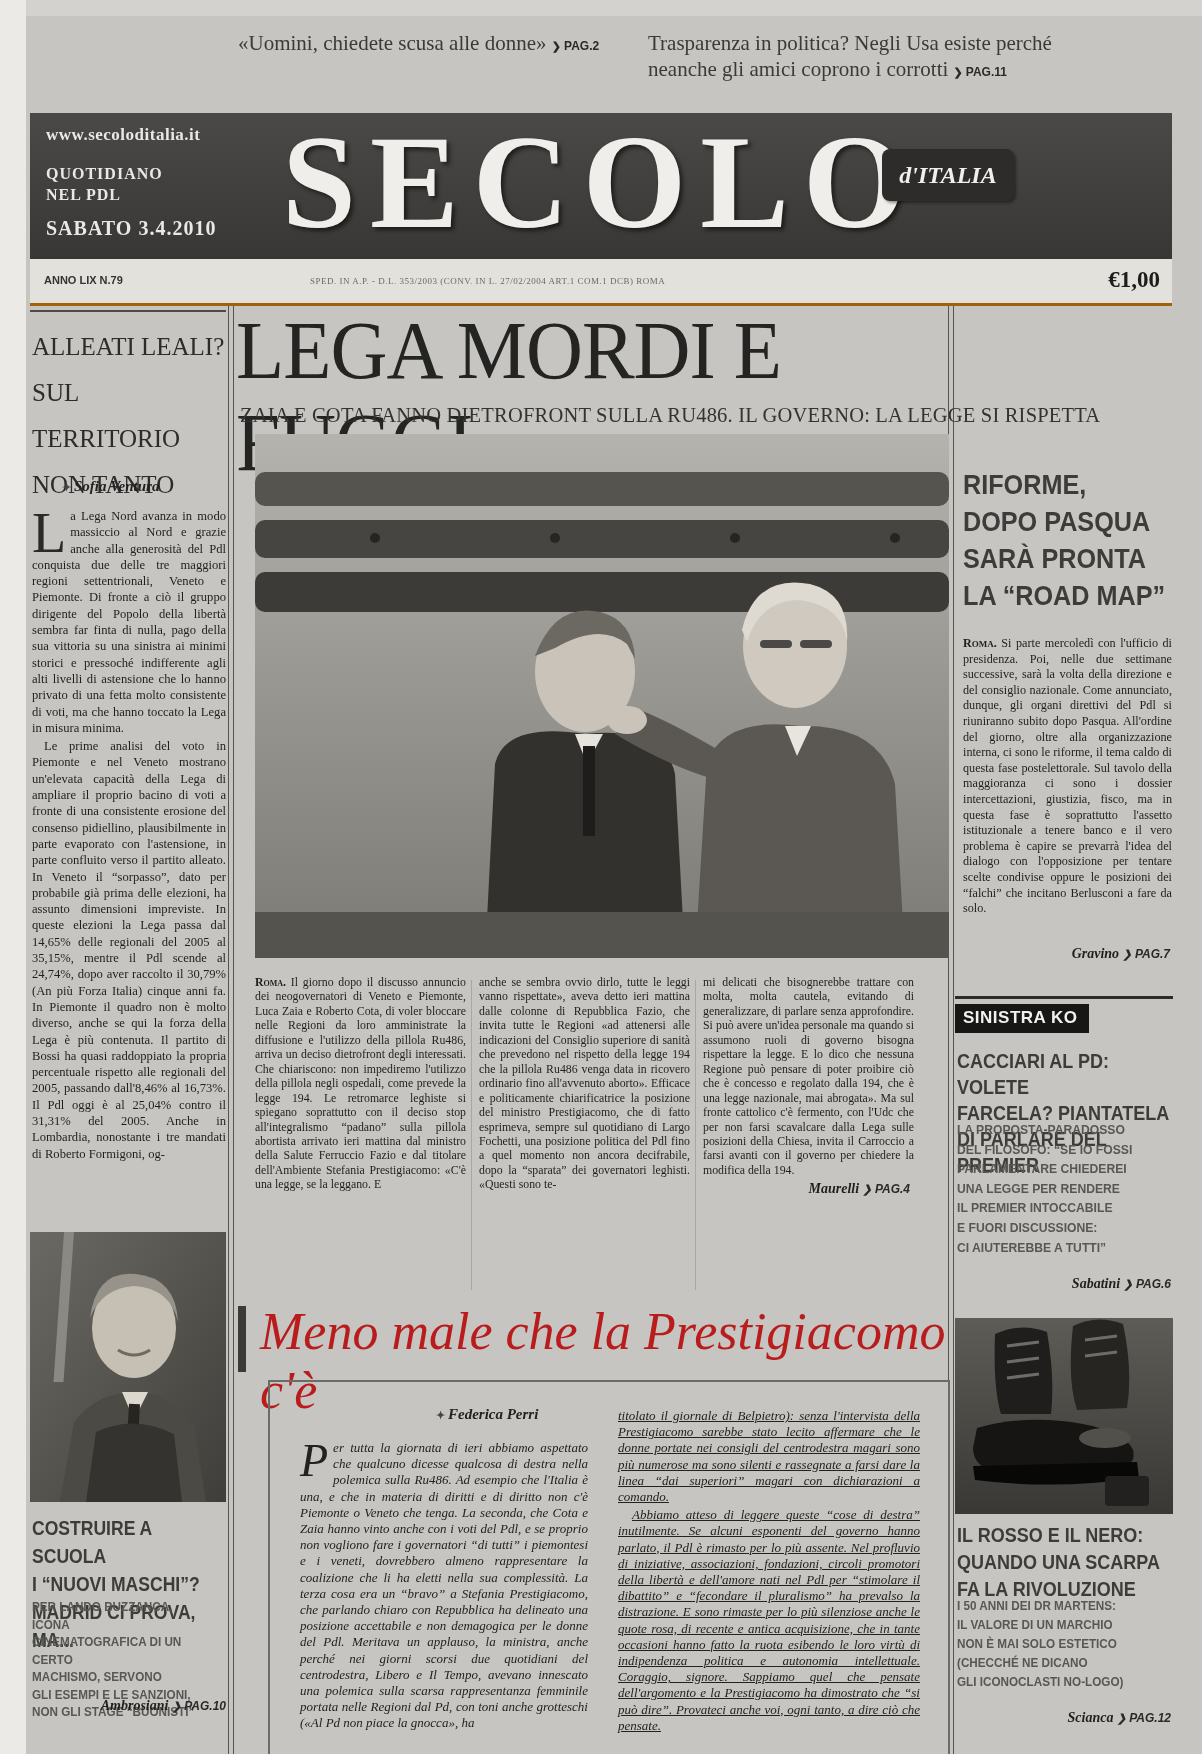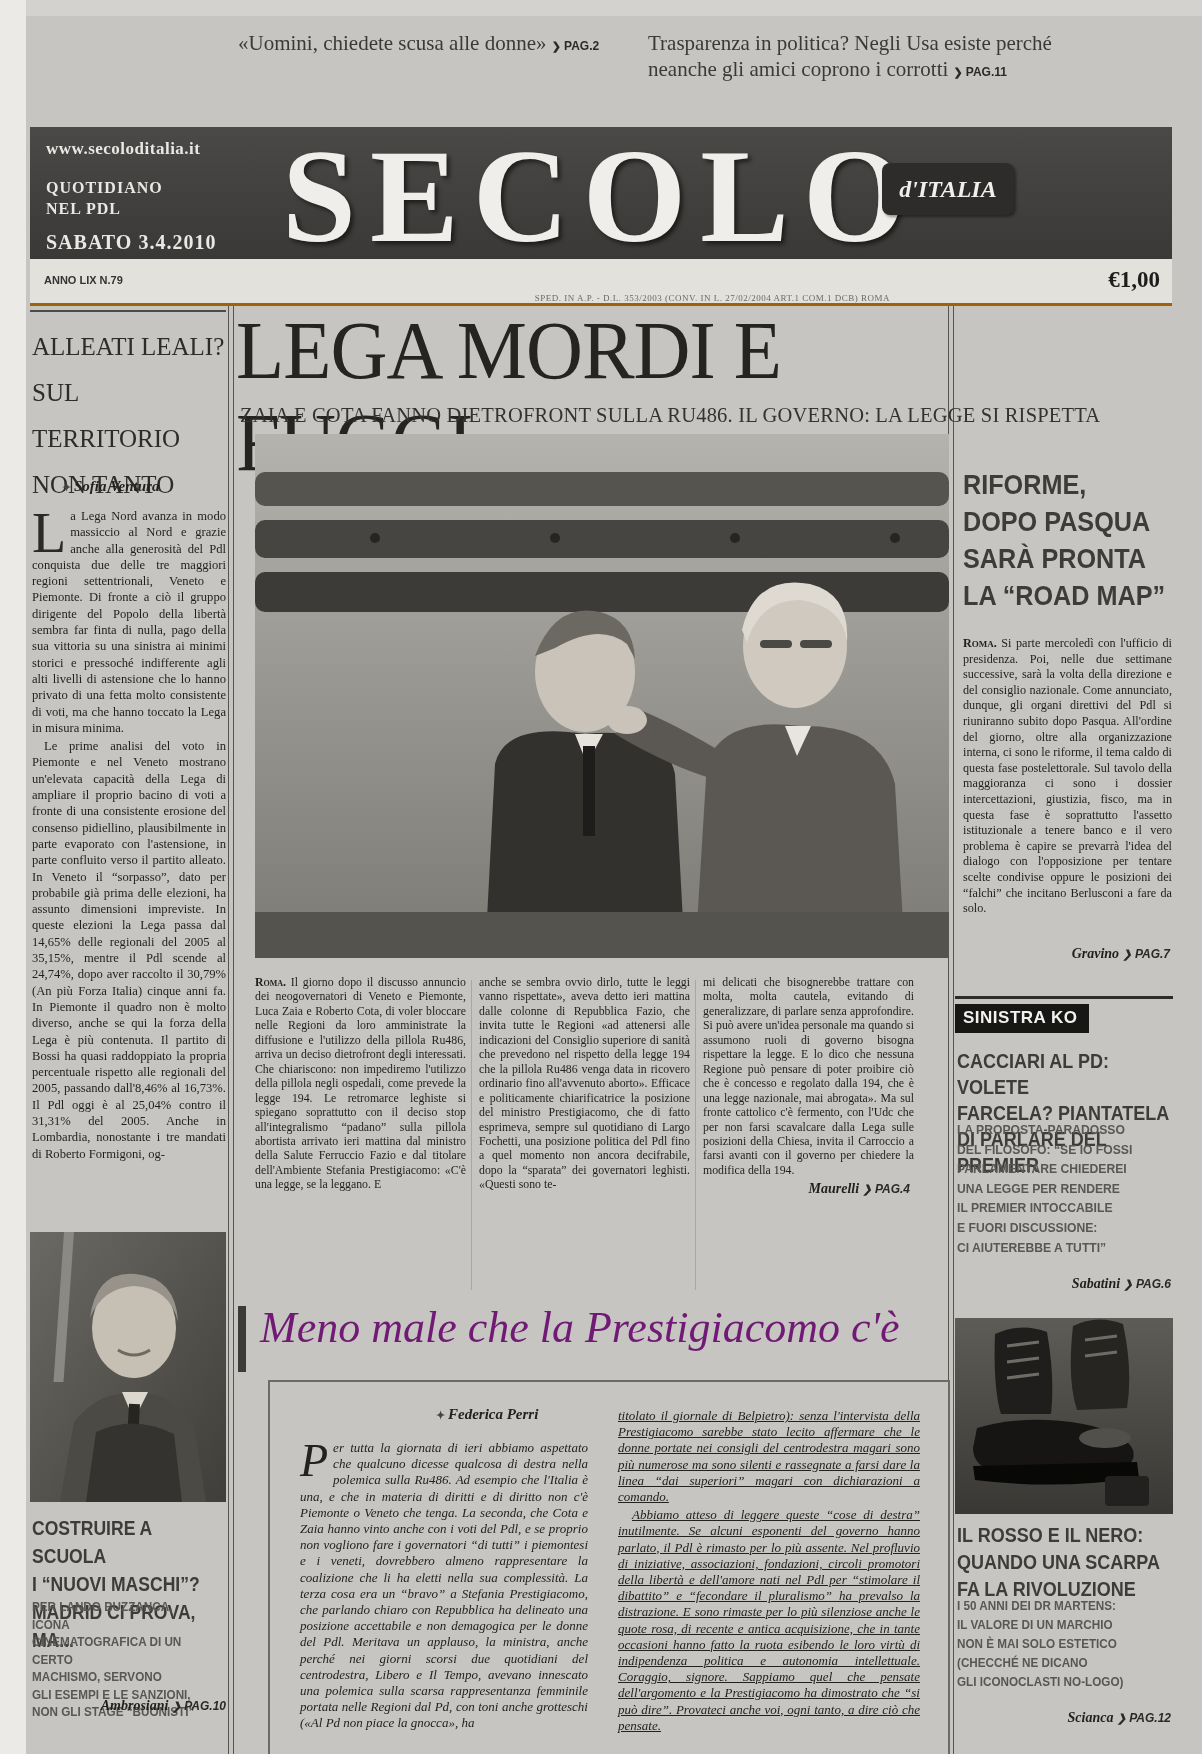--- a/index.html
+++ b/index.html
@@ -17,34 +17,34 @@
   #barcode-top{position:absolute;left:92px;top:3px;font:8px "DejaVu Sans Mono",monospace;letter-spacing:3px;color:#333;}
   #barcode-num{position:absolute;left:6px;top:70px;font:10px "DejaVu Sans Mono",monospace;letter-spacing:2px;color:#222;}
   .teaser{font-size:21px;line-height:26px;color:#3a3a37;}
   #teaser1{left:238px;top:30px;width:420px;}
   #teaser2{left:648px;top:30px;width:520px;}
   .pageref{font-family:"Liberation Sans",sans-serif;font-weight:bold;font-size:12px;color:#2a2a2a;white-space:nowrap;}
   .pageref::before{content:"❯ ";font-size:11px;}
 
   
   #masthead{left:30px;top:113px;width:1142px;height:146px;
-    background:linear-gradient(180deg,#4a4947 0%,#403f3d 55%,#383735 100%);color:#e9e8e4;margin-top:14px;}
+    background:linear-gradient(180deg,#4a4947 0%,#403f3d 55%,#383735 100%);color:#e9e8e4;}
   #mh-web{position:absolute;left:16px;top:12px;font-weight:bold;font-size:17px;letter-spacing:.5px;}
   #mh-quot{position:absolute;left:16px;top:50px;font-weight:bold;font-size:16px;line-height:21px;letter-spacing:1px;white-space:pre-line;}
   #mh-date{position:absolute;left:16px;top:104px;font-weight:bold;font-size:20px;letter-spacing:1px;}
   #mh-title{position:absolute;left:252px;top:-4px;font-weight:bold;font-size:133px;line-height:146px;
     letter-spacing:14px;color:#efeeea;text-shadow:3px 3px 4px rgba(0,0,0,.55);}
   #mh-badge{position:absolute;left:852px;top:36px;width:132px;height:52px;background:#2d2c2a;
     border-radius:8px;box-shadow:2px 2px 3px rgba(0,0,0,.4);display:flex;align-items:center;justify-content:center;}
   #mh-badge span{font-style:italic;font-weight:bold;font-size:24px;color:#f0efec;}
 
   
   #folio{left:30px;top:259px;width:1142px;height:44px;background:#e3e1dc;border-bottom:3px solid #a16207;}
   #folio-edition{position:absolute;left:14px;top:15px;font-family:"Liberation Sans",sans-serif;font-size:11px;font-weight:bold;color:#333;}
-  #folio-postal{position:absolute;left:280px;top:17px;width:580px;text-align:right;font-size:9px;color:#6a6a68;letter-spacing:.5px;margin-top:17px;}
+  #folio-postal{position:absolute;left:280px;top:17px;width:580px;text-align:left;font-size:9px;color:#6a6a68;letter-spacing:.5px;}
   #folio-price{position:absolute;right:12px;top:8px;font-weight:bold;font-size:23px;color:#1d1d1b;}
 
   
   .vdiv{width:4px;border-left:1px solid #55544f;border-right:1px solid #55544f;}
   #vdiv-left{left:228px;top:306px;height:1448px;}
   #vdiv-right{left:948px;top:306px;height:1448px;}
   .hairline{background:#a9a7a2;width:1px;}
   #hl-1{left:471px;top:980px;height:310px;}
   #hl-2{left:695px;top:980px;height:310px;}
 
@@ -95,21 +95,21 @@
   #mar-sig{left:955px;top:1710px;width:216px;}
 
   
   #portrait-photo{left:30px;top:1232px;width:196px;height:270px;background:#54524e;}
   #buz-head{left:32px;top:1514px;width:200px;font-size:19.5px;line-height:28px;}
   #buz-deck{left:32px;top:1598px;width:200px;font-size:13px;line-height:17.5px;color:#575755;}
   #buz-sig{left:30px;top:1698px;width:196px;}
 
   
   #mm-bar{left:238px;top:1306px;width:8px;height:66px;background:#3b3b39;}
-  #mm-head{left:260px;top:1302px;width:700px;font-style:italic;font-size:44px;color:#701a75;}
+  #mm-head{left:260px;top:1302px;width:700px;font-style:italic;font-size:52px;color:#b91c1c;}
   #mm-box{left:268px;top:1380px;width:678px;height:380px;border:2px solid #6b6b67;border-bottom:none;}
   #mm-byline{left:436px;top:1406px;}
   .mmcol{font-style:italic;font-size:13px;line-height:16.2px;text-align:justify;color:#22221f;}
   #mm-col1{left:300px;top:1440px;width:288px;}
   #mm-col2{left:618px;top:1408px;width:302px;}
   #mm-col2 p{margin:0;text-decoration:underline;}
   #mm-col2 p + p{text-indent:14px;margin-top:2px;}
   .dropcap-it{float:left;font-size:46px;line-height:38px;padding:2px 5px 0 0;font-style:italic;}
 </style>
 </head>

